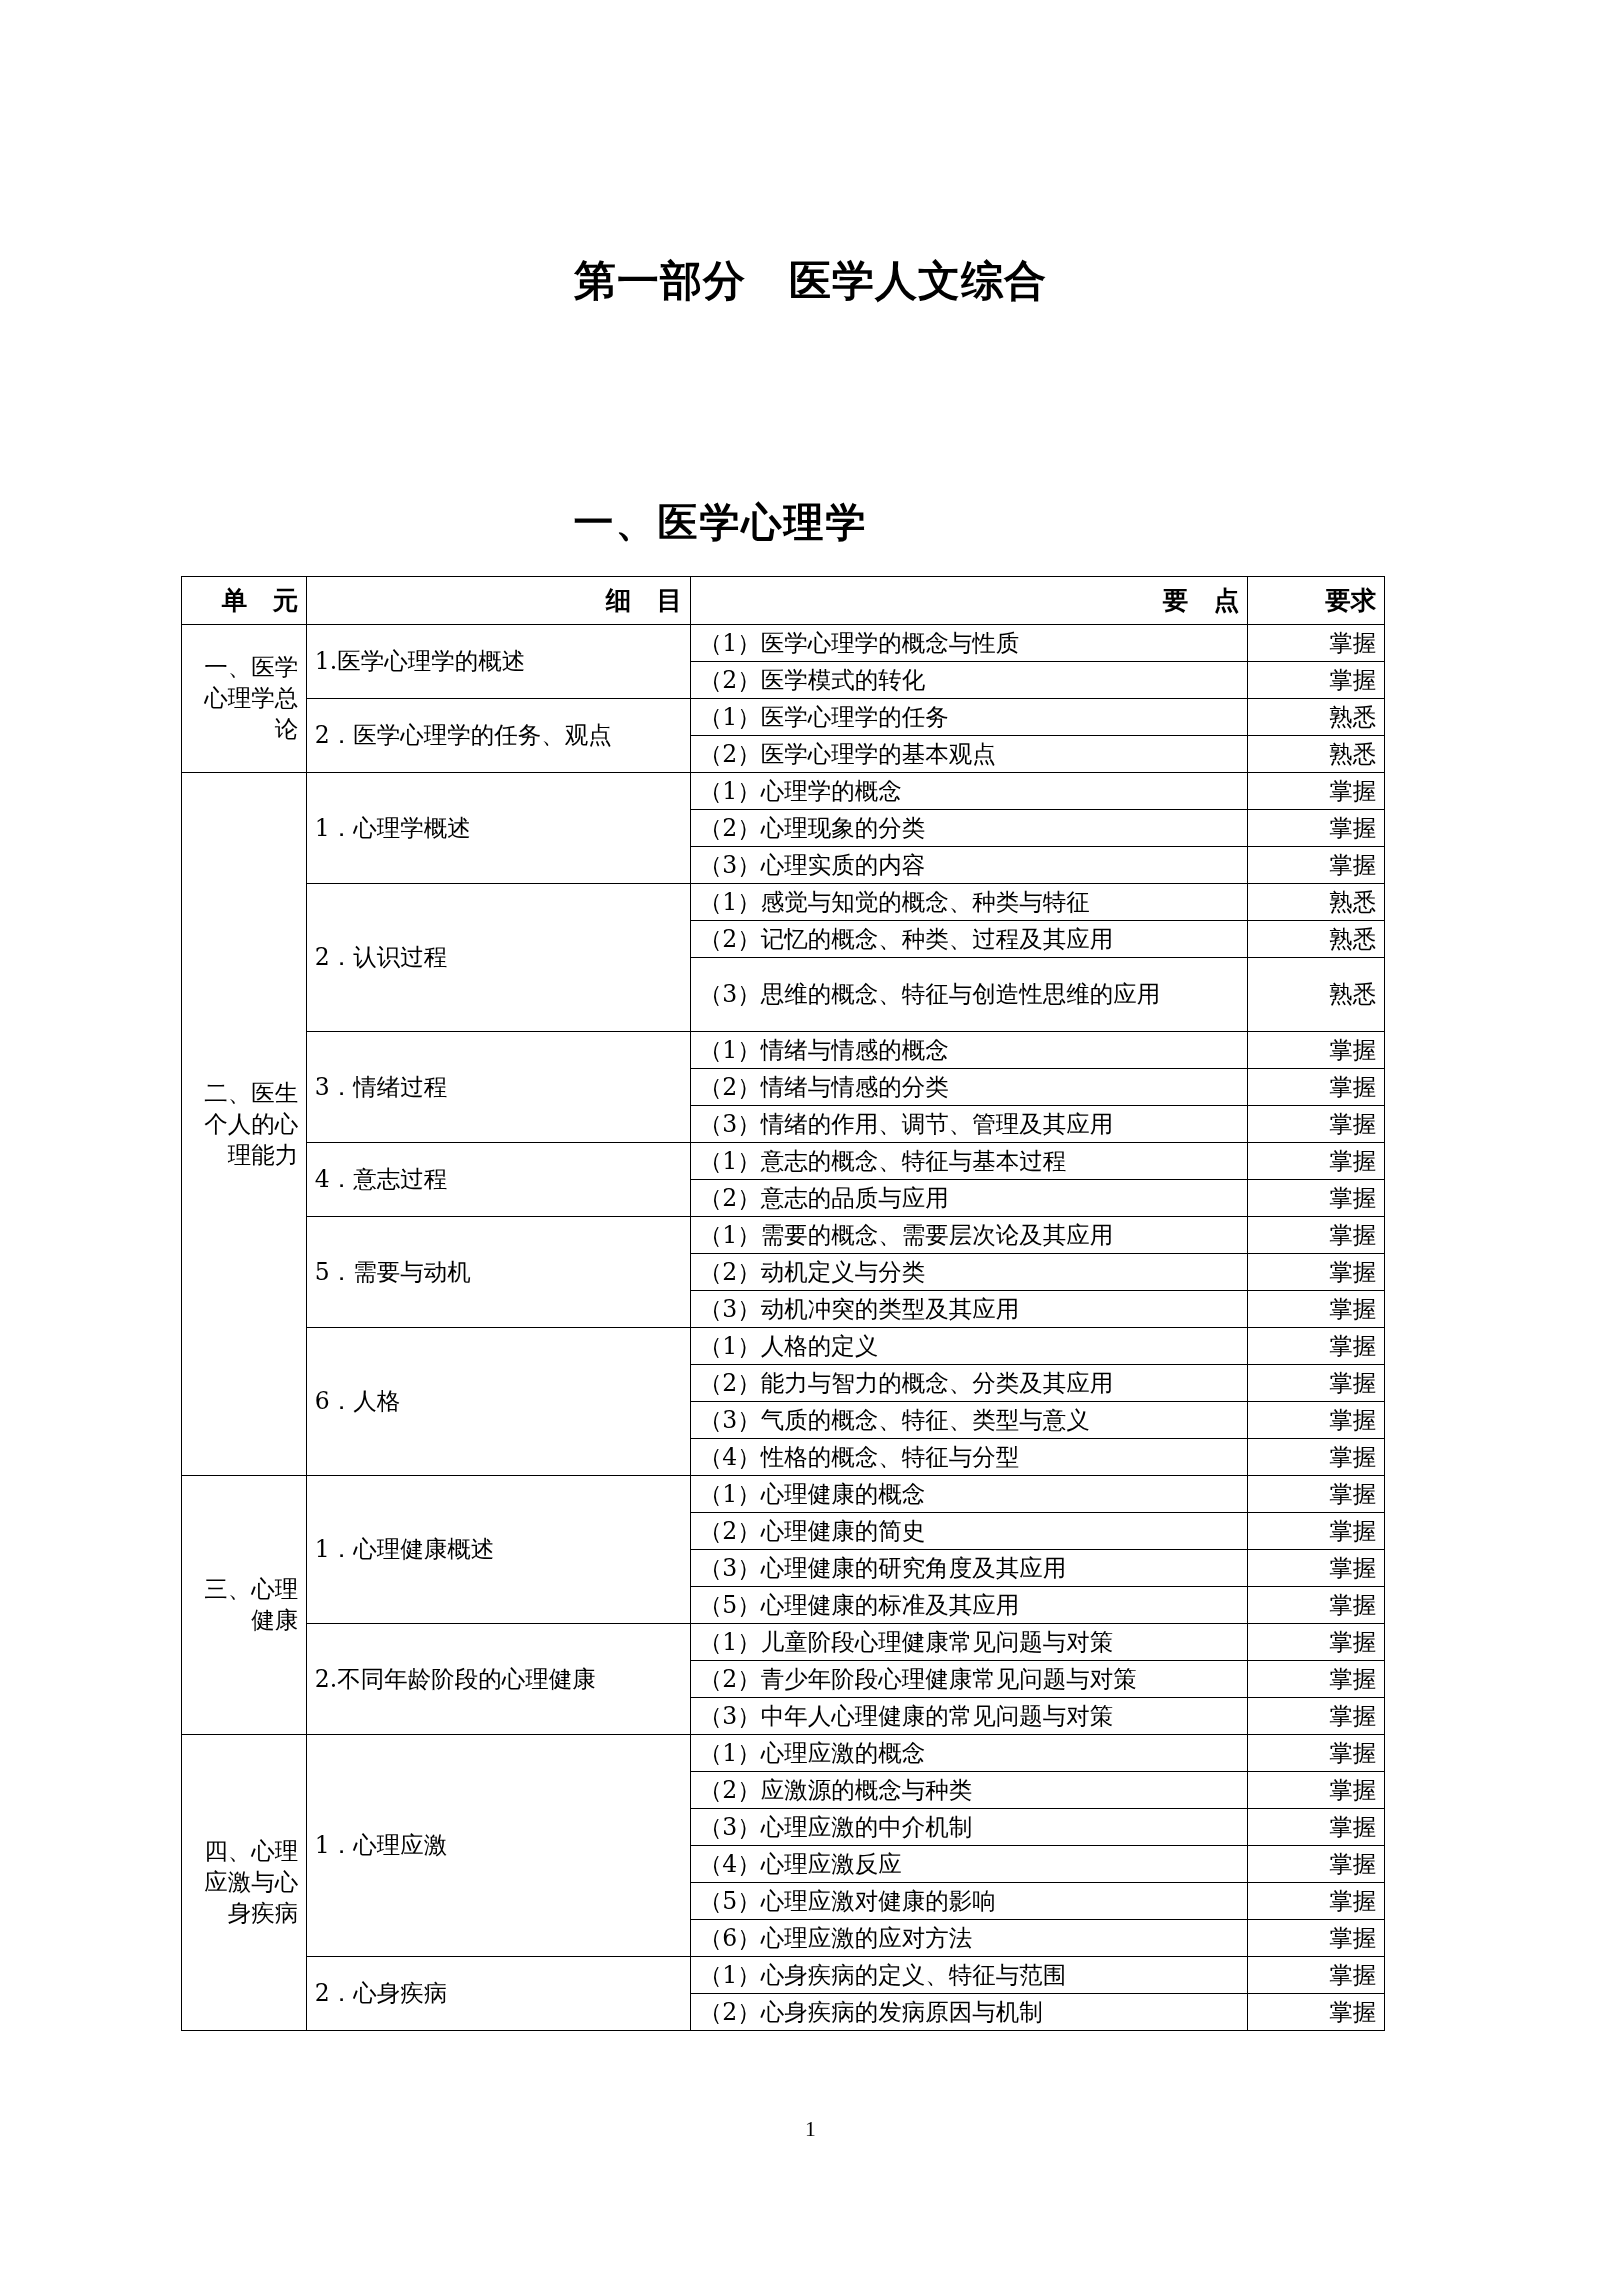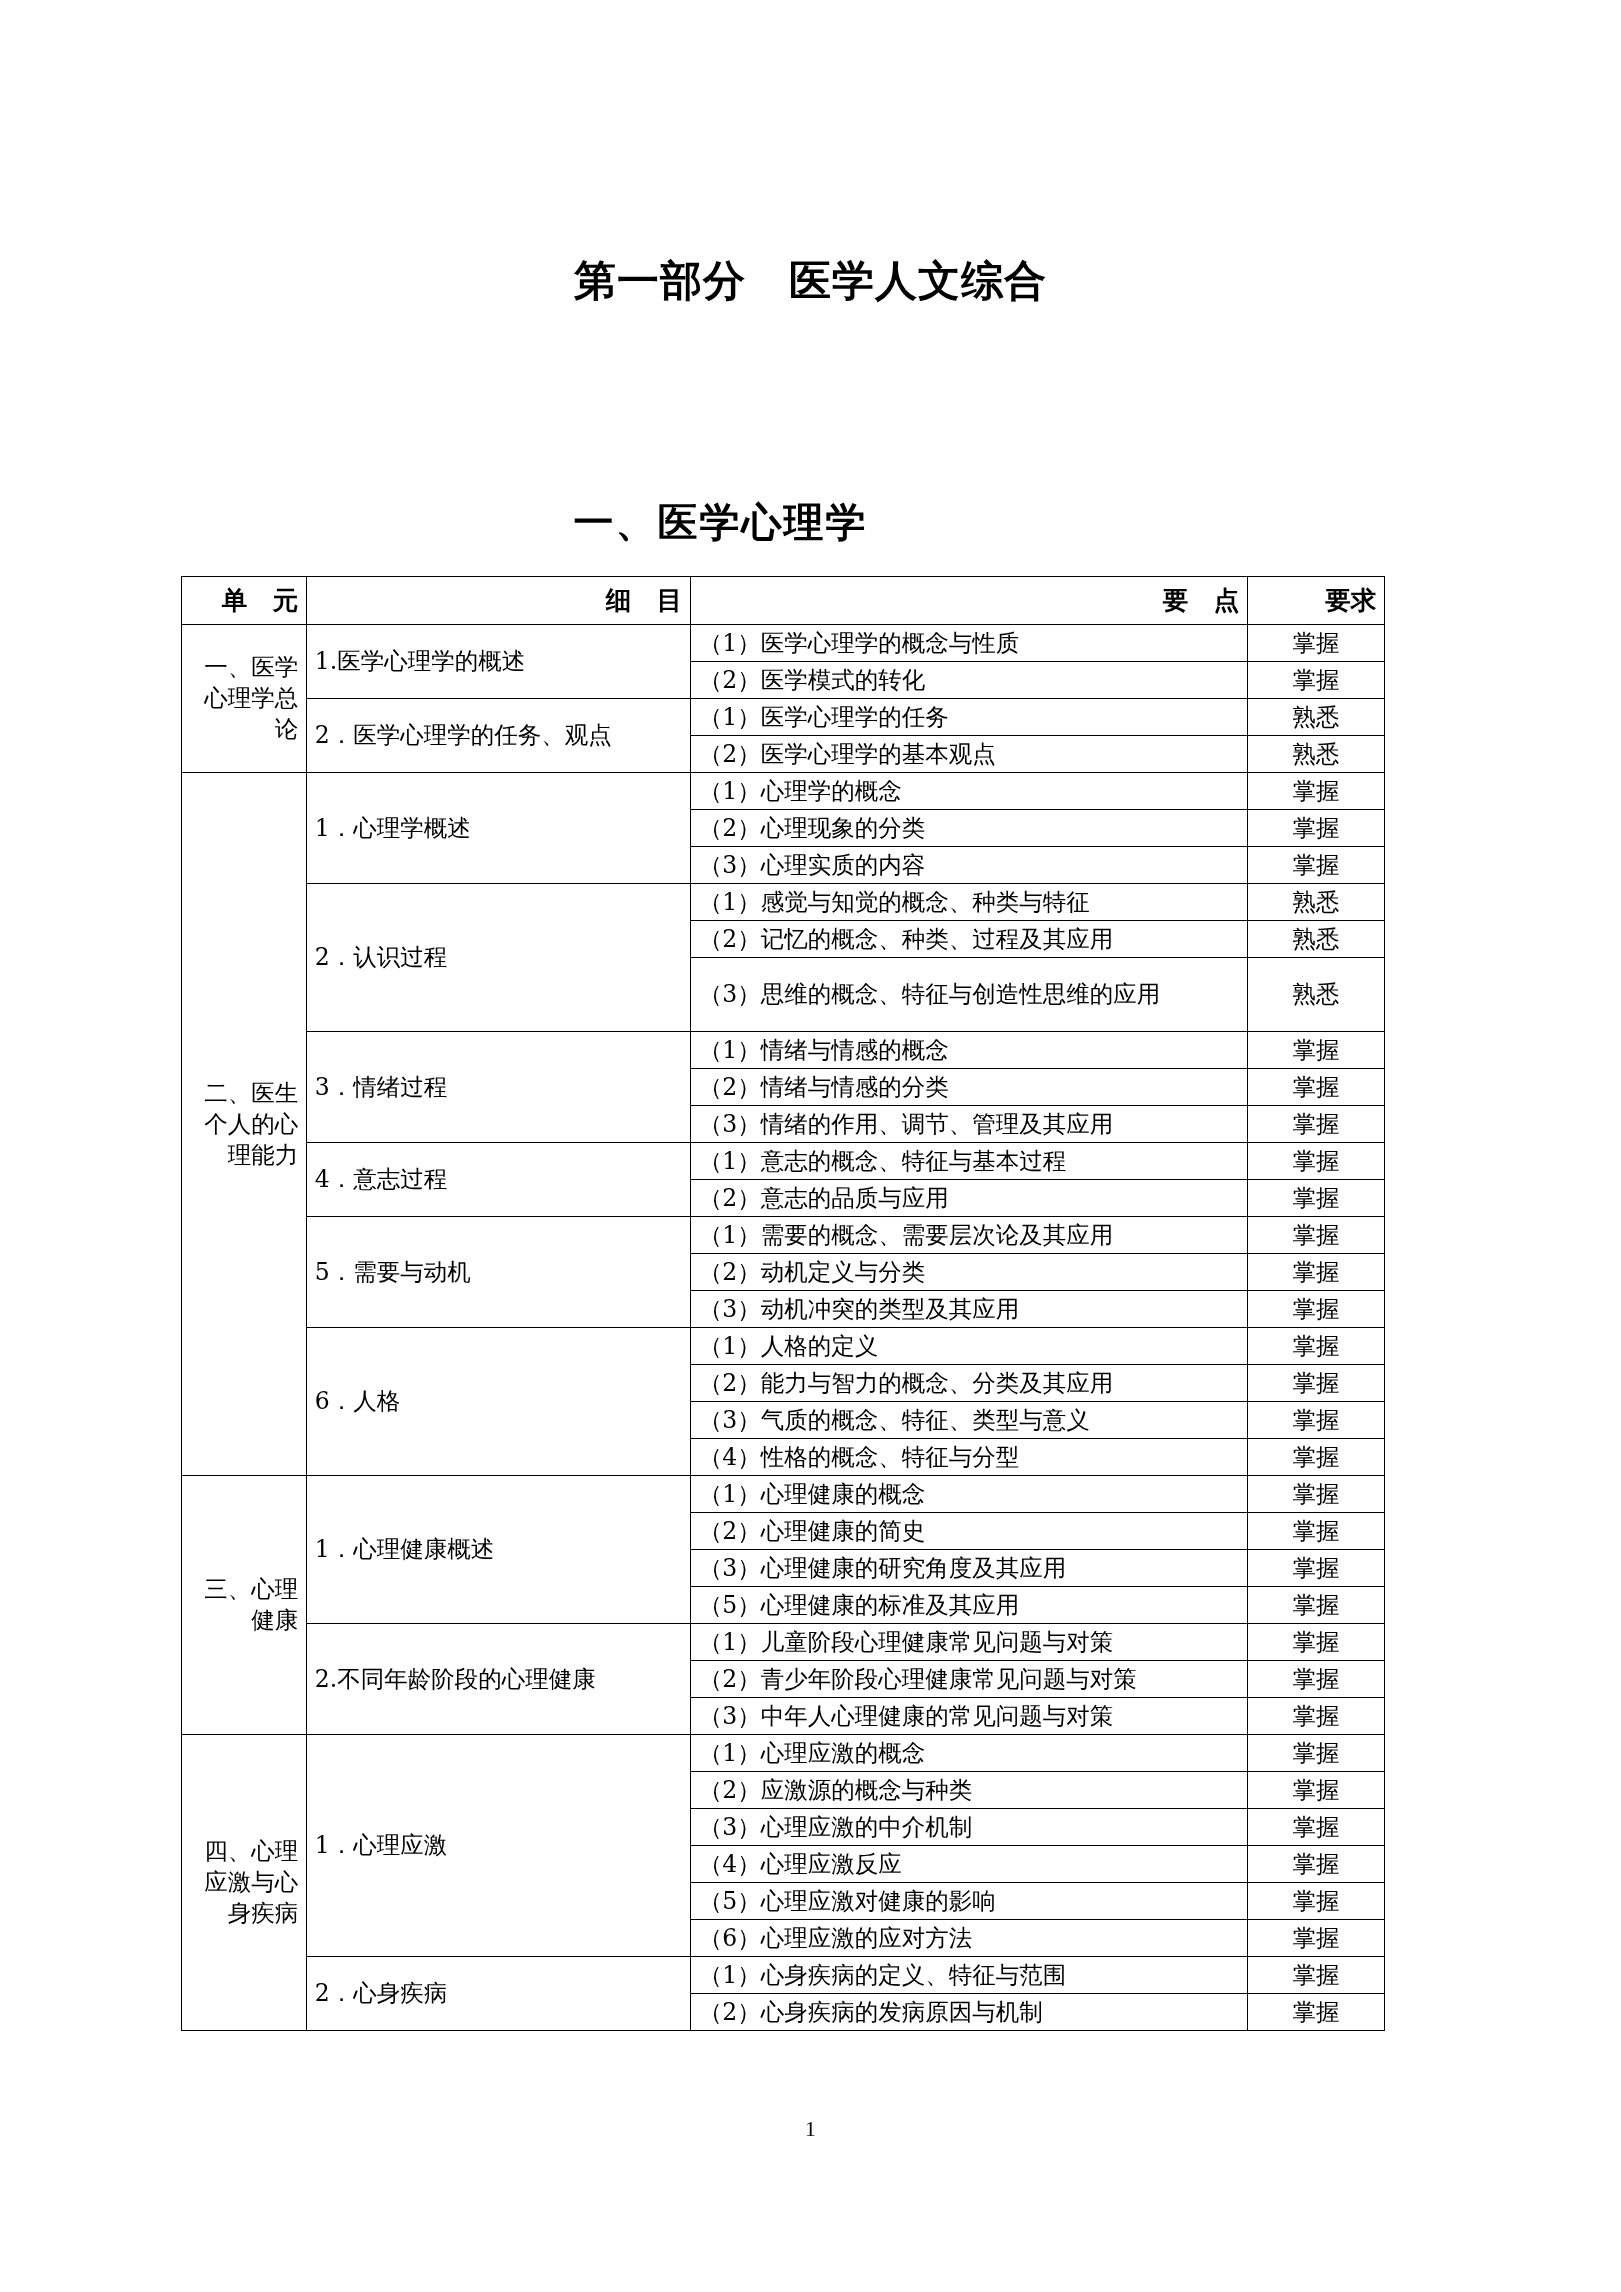--- a/index.html
+++ b/index.html
@@ -101,21 +101,21 @@
     text-align: left;
     padding-left: 13.7px;
     line-height: 37px;
   }
   td.point {
     text-align: left;
     padding-left: 11.8px;
     line-height: 37px;
   }
   td.req {
-    text-align: center;
+    text-align: right;
   }
   tr.row { height: 37px; }
   tr.row-tall { height: 74px; }
 
   
   .page-number {
     position: absolute;
     left: 0;
     top: 2117px;
     width: 1621px;

